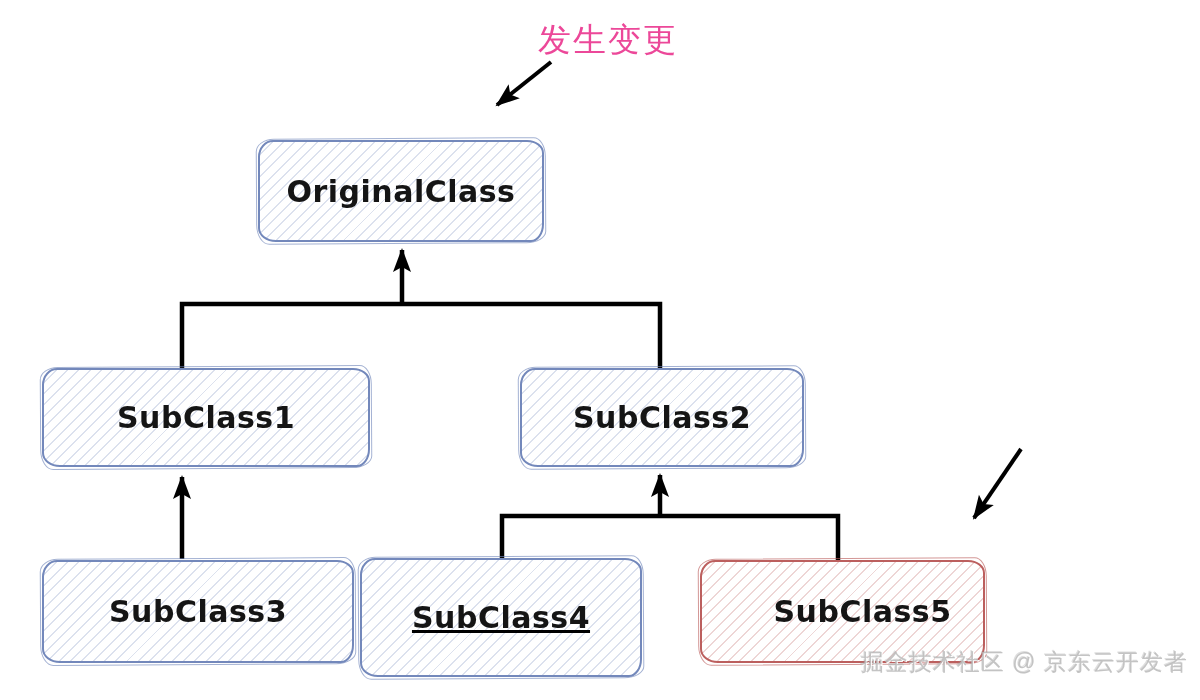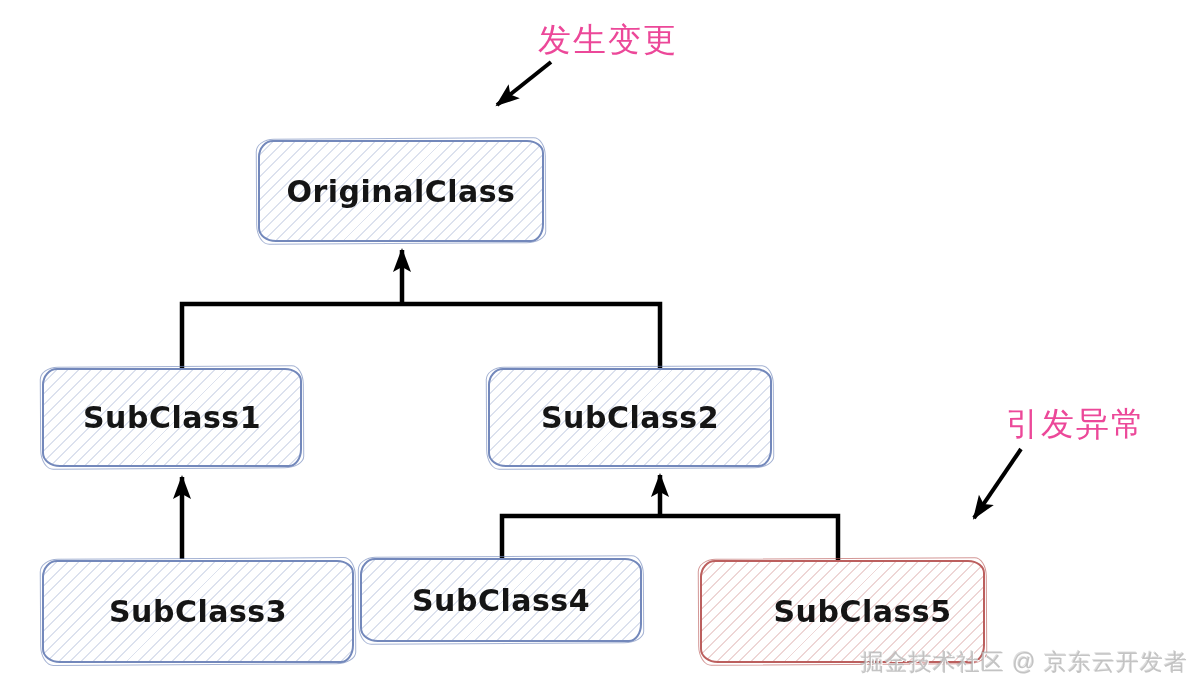--- a/index.html
+++ b/index.html
@@ -62,24 +62,24 @@
       transparent 8px);
   }
   .node .label {
     font-family: "DejaVu Sans", "Liberation Sans", sans-serif;
     font-weight: bold;
     font-size: 30px;
     color: #151515;
     letter-spacing: 0.5px;
   }
   #n-original { left: 258px; top: 140px; width: 286px; height: 102px; }
-  #n-sub1     { left:  42px; top: 368px; width: 260px; height:  99px; text-align: right; }
-  #n-sub2     { left: 488px; top: 368px; width: 284px; height:  99px; }
+  #n-sub1     { left:  42px; top: 368px; width: 328px; height:  99px; text-align: right; }
+  #n-sub2     { left: 520px; top: 368px; width: 284px; height:  99px; }
   #n-sub3     { left:  42px; top: 560px; width: 312px; height: 103px; }
-  #n-sub4     { left: 360px; top: 558px; width: 282px; height: 84px; }
+  #n-sub4     { left: 360px; top: 558px; width: 282px; height: 119px; text-decoration: underline; }
   #n-sub5     { left: 700px; top: 560px; width: 285px; height: 103px; padding-left: 40px; }
 
   
   .ann {
     position: absolute;
     font-size: 33px;
     font-weight: 500;
     color: #ec4899;
     letter-spacing: 2px;
     white-space: nowrap;
@@ -156,17 +156,16 @@
   <div class="node blue" id="n-sub4">
     <span class="label">SubClass4</span>
   </div>
 
   <div class="node red" id="n-sub5">
     <span class="label">SubClass5</span>
   </div>
 
   <div class="ann" id="ann-change">发生变更</div>
 
-  <div class="ann" id="ann-exception">引发异常</div>
 
   <div class="watermark">掘金技术社区 @ 京东云开发者</div>
 
 </div>
 
 </body></html>

